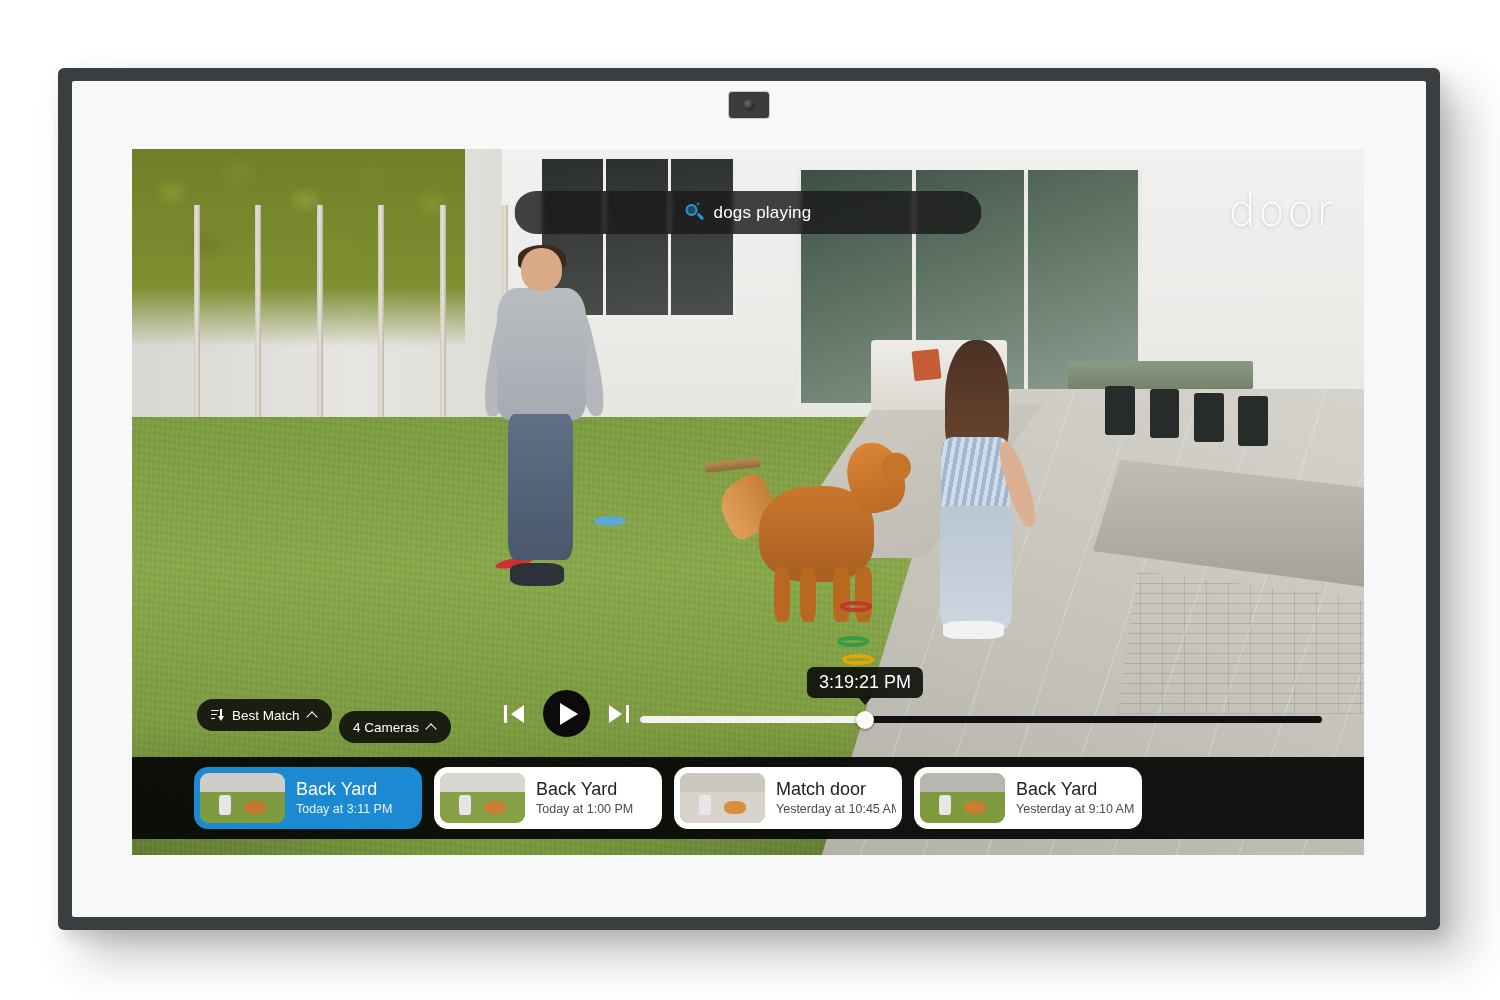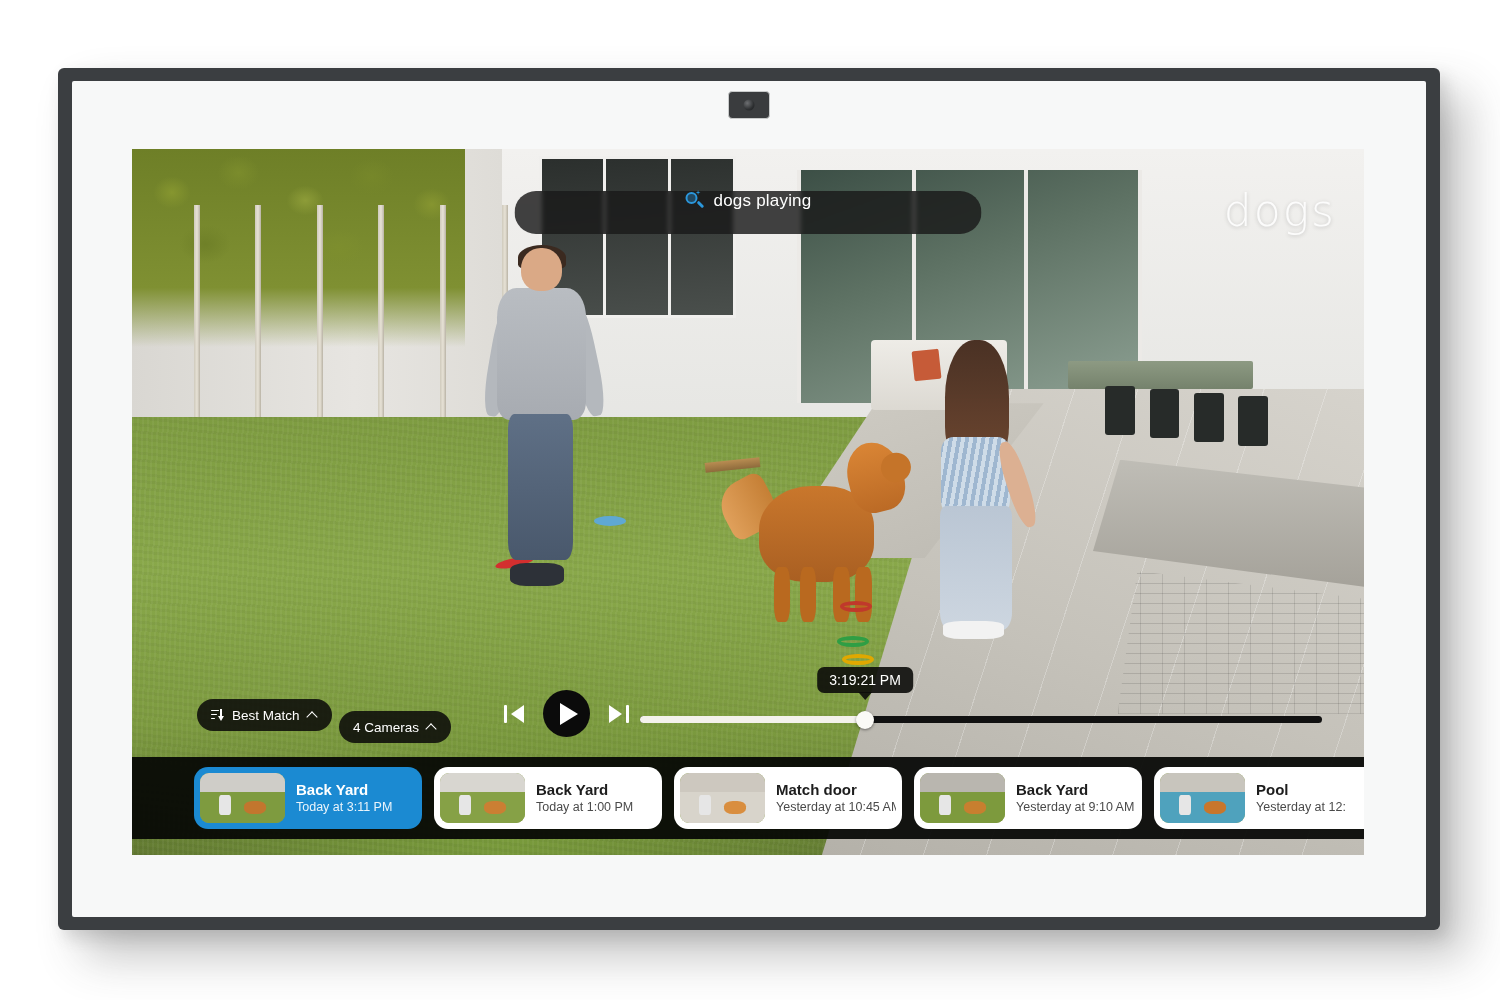--- a/index.html
+++ b/index.html
@@ -234,21 +234,21 @@
     text-shadow: 0 1px 4px rgba(0,0,0,0.18);
   }
 
   
   #search-pill {
     position: absolute;
     left: 50%; top: 42px; transform: translateX(-50%);
     width: 467px; height: 43px;
     background: rgba(26,26,26,0.82);
     border-radius: 22px;
-    display: flex; align-items: flex-start; justify-content: center;
+    display: flex; align-items: center; justify-content: center;
     gap: 9px;
     backdrop-filter: blur(2px);
   }
   #search-pill .q-text {
     color: #ffffff; font-size: 17px; font-weight: 400; letter-spacing: .2px;
   }
   .mag-icon { width: 20px; height: 20px; position: relative; display:block; }
   .mag-icon .lens {
     position:absolute; left:1px; top:1px; width:12px; height:12px;
     border:2.6px solid #2b97dc; border-radius:50%;
@@ -340,21 +340,21 @@
   #scrub-handle {
     position:absolute; left:33.2%; top:2px; width:18px; height:18px;
     margin-left:-9px; border-radius:50%; background:#fbfaf6;
     box-shadow: 0 1px 3px rgba(0,0,0,0.45);
     cursor: pointer;
   }
   #time-tooltip {
     position:absolute; left:33.2%; top:-42px; transform: translateX(-50%);
     background: rgba(12,12,10,0.9); color:#fff;
     padding: 5px 12px; border-radius: 7px;
-    font-size: 14px; font-weight: 500; white-space:nowrap;
+    font-size: 18px; font-weight: 500; white-space:nowrap;
   }
   #time-tooltip::after {
     content:""; position:absolute; left:50%; bottom:-7px; transform:translateX(-50%);
     width:0; height:0;
     border-left:7px solid transparent; border-right:7px solid transparent;
     border-top:8px solid rgba(12,12,10,0.9);
   }
 
   
   #thumb-strip {
@@ -382,21 +382,21 @@
     border-radius: 9px;
     overflow: hidden;
     position: relative;
     background: #8ba24a;
   }
   .ct-sky { position:absolute; left:0; top:0; width:100%; height:38%; }
   .ct-ground { position:absolute; left:0; bottom:0; width:100%; height:62%; }
   .ct-blob { position:absolute; border-radius:40%; }
   .card-text { min-width:0; overflow:hidden; }
   .card-title {
-    font-size: 15px; font-weight: 700; color: #1d1d1d;
+    font-size: 18px; font-weight: 400; color: #1d1d1d;
     line-height: 1.15; white-space: nowrap;
   }
   .card-sub {
     font-size: 12.5px; font-weight: 400; color: #4a4a4a;
     line-height: 1.3; white-space: nowrap; margin-top: 1px;
   }
   .event-card.selected .card-title { color: #ffffff; }
   .event-card.selected .card-sub { color: #eaf4fb; }
 </style>
 </head>
@@ -469,21 +469,21 @@
         <div class="girl-arm"></div>
         <div class="girl-pants"></div>
         <div class="girl-shoe"></div>
       </div>
 
       <div class="toy" id="ring-toy-1"></div>
       <div class="toy" id="ring-toy-2"></div>
       <div class="toy" id="ring-toy-3"></div>
     </div>
 
-    <div id="ring-logo">dogs</div>
+    <div id="ring-logo">door</div>
 
     <div id="search-pill">
       <span class="mag-icon">
         <span class="lens"></span>
           <span class="handle"></span>
           <span class="spark"></span>
       </span>
       <span class="q-text" title="Search your videos">dogs playing</span>
     </div>
 
@@ -570,28 +570,16 @@
             <div class="ct-sky" style="background: rgb(185, 182, 175);"></div>
             <div class="ct-ground" style="background: rgb(125, 154, 61);"></div>
             <div class="ct-blob" style="left: 22%; top: 44%; width: 14%; height: 40%; background: rgb(230, 230, 230); border-radius: 20%;"></div>
             <div class="ct-blob" style="left: 52%; top: 56%; width: 26%; height: 26%; background: rgb(200, 127, 47);"></div>
           </div>
           <div class="card-text">
             <div class="card-title">Back Yard</div>
             <div class="card-sub">Yesterday at 9:10 AM</div>
           </div>
         </div>
-        <div class="event-card">
-          <div class="card-thumb">
-            <div class="ct-sky" style="background: rgb(200, 197, 189);"></div>
-            <div class="ct-ground" style="background: rgb(79, 162, 189);"></div>
-            <div class="ct-blob" style="left: 22%; top: 44%; width: 14%; height: 40%; background: rgb(230, 230, 230); border-radius: 20%;"></div>
-            <div class="ct-blob" style="left: 52%; top: 56%; width: 26%; height: 26%; background: rgb(200, 118, 44);"></div>
-          </div>
-          <div class="card-text">
-            <div class="card-title">Pool</div>
-            <div class="card-sub">Yesterday at 12:</div>
-          </div>
-        </div>
       </div>
 
   </div>
 </div>
 
 </body></html>

